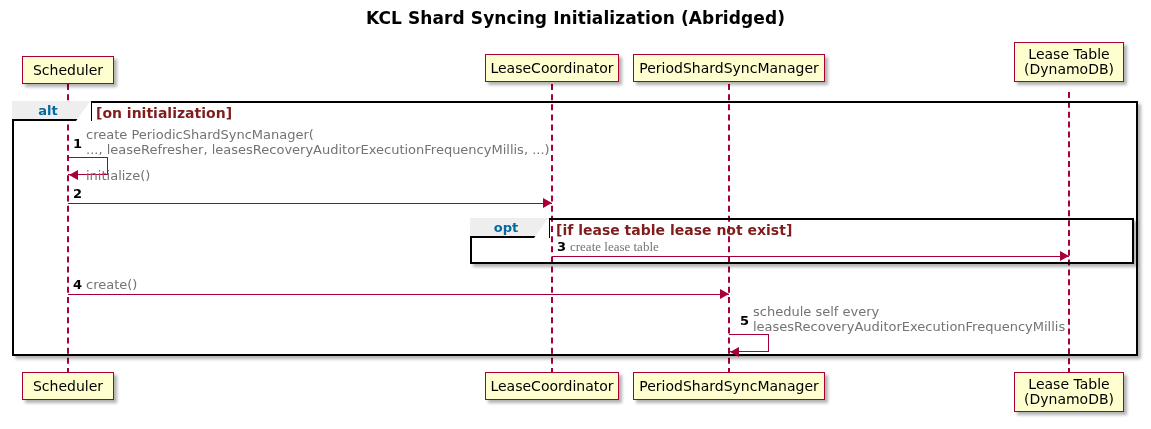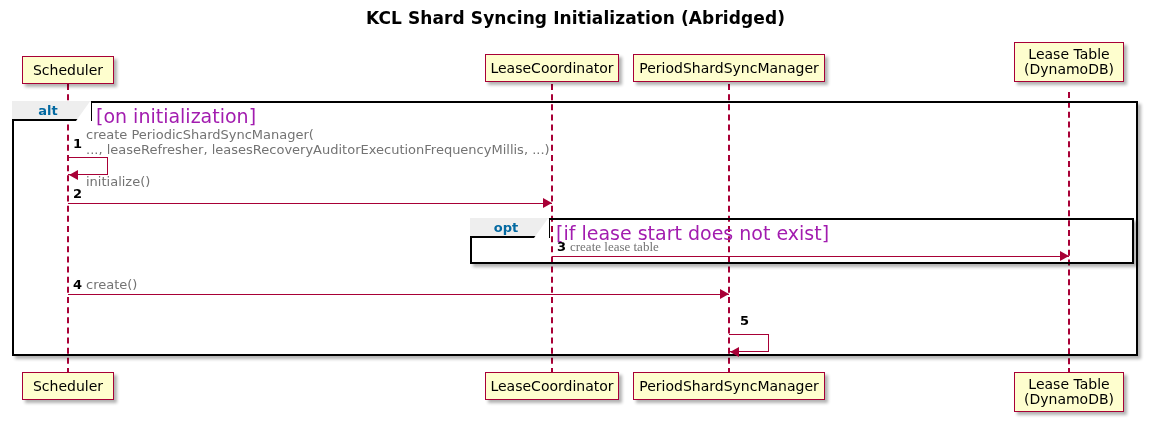--- a/index.html
+++ b/index.html
@@ -45,21 +45,21 @@
     display:flex;align-items:center;justify-content:center;
     padding-right:6px;
   }
   .frag-tab::after{
     content:"";position:absolute;right:-1px;top:-1px;
     width:0;height:0;border-style:solid;
     border-width:0 0 21px 15px;
     border-color:transparent transparent #fff transparent;
   }
   .frag-cond{
-    position:absolute;font-size:19px;font-weight:normal;color:#a21caf;
+    position:absolute;font-size:14px;font-weight:bold;color:#7f1d1d;
     white-space:nowrap;
   }
 
   
   .msg-line{position:absolute;height:0;border-top:1.6px solid #A80036;}
   .arrow-r{
     position:absolute;width:0;height:0;border-style:solid;
     border-width:5px 0 5px 9px;
     border-color:transparent transparent transparent #A80036;
   }
@@ -126,40 +126,42 @@
   <div class="frag" style="left:12px;top:101px;width:1126px;height:255px;"></div>
   <div class="frag-tab" style="left:12px;top:101px;width:80px;">
     <span>alt</span>
   </div>
   <div class="frag-cond" style="left:96px;top:105px;">[on initialization]</div>
 
   <div class="frag" style="left:470px;top:218px;width:664px;height:46px;"></div>
   <div class="frag-tab" style="left:470px;top:218px;width:80px;">
     <span>opt</span>
   </div>
-  <div class="frag-cond" style="left:556px;top:222px;">[if lease start does not exist]</div>
+  <div class="frag-cond" style="left:556px;top:222px;">[if lease table lease not exist]</div>
 
   <div class="msg-num" style="left:73px;top:136px;">1</div>
   <div class="msg-label" style="left:86px;top:127px;">create PeriodicShardSyncManager(
    ..., leaseRefresher, leasesRecoveryAuditorExecutionFrequencyMillis, ...)</div>
   <div class="selfloop" style="left:68px;top:157px;width:40px;height:18px;"></div>
   <div class="arrow-l" style="left:69px;top:170px;"></div>
 
   <div class="msg-num" style="left:73px;top:186px;">2</div>
-  <div class="msg-label" style="left:86px;top:174px;">initialize()</div>
+  <div class="msg-label" style="left:86px;top:168px;">initialize()</div>
   <div class="msg-line" style="left:68px;top:203px;width:484px;"></div>
   <div class="arrow-r" style="left:543px;top:198px;"></div>
 
   <div class="msg-num" style="left:557px;top:239px;">3</div>
   <div class="msg-label" style="left:570px;top:239px;font-family:Liberation Serif, serif;">create lease table</div>
   <div class="msg-line" style="left:552px;top:256px;width:517px;"></div>
   <div class="arrow-r" style="left:1060px;top:251px;"></div>
 
   <div class="msg-num" style="left:73px;top:277px;">4</div>
   <div class="msg-label" style="left:86px;top:277px;">create()</div>
   <div class="msg-line" style="left:68px;top:294px;width:661px;"></div>
   <div class="arrow-r" style="left:720px;top:289px;"></div>
 
   <div class="msg-num" style="left:740px;top:313px;">5</div>
+  <div class="msg-label" style="left:753px;top:304px;">schedule self every
+  leasesRecoveryAuditorExecutionFrequencyMillis</div>
   <div class="selfloop" style="left:729px;top:334px;width:40px;height:18px;"></div>
   <div class="arrow-l" style="left:730px;top:347px;"></div>
 
 </div>
 
 </body></html>

